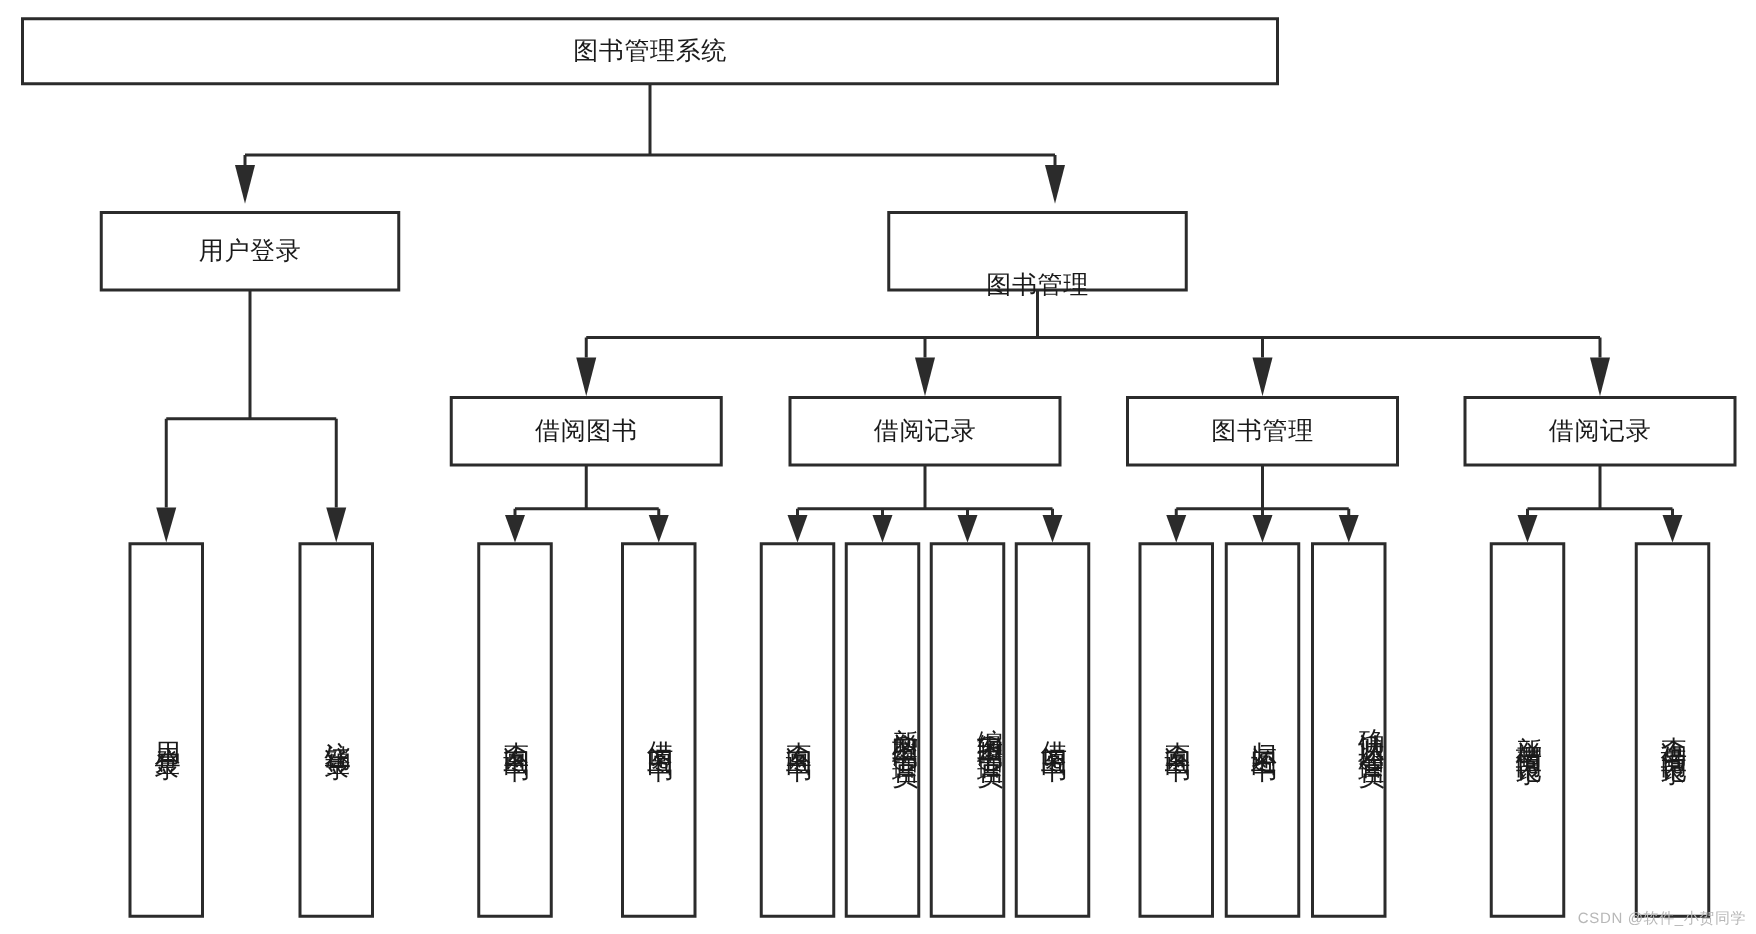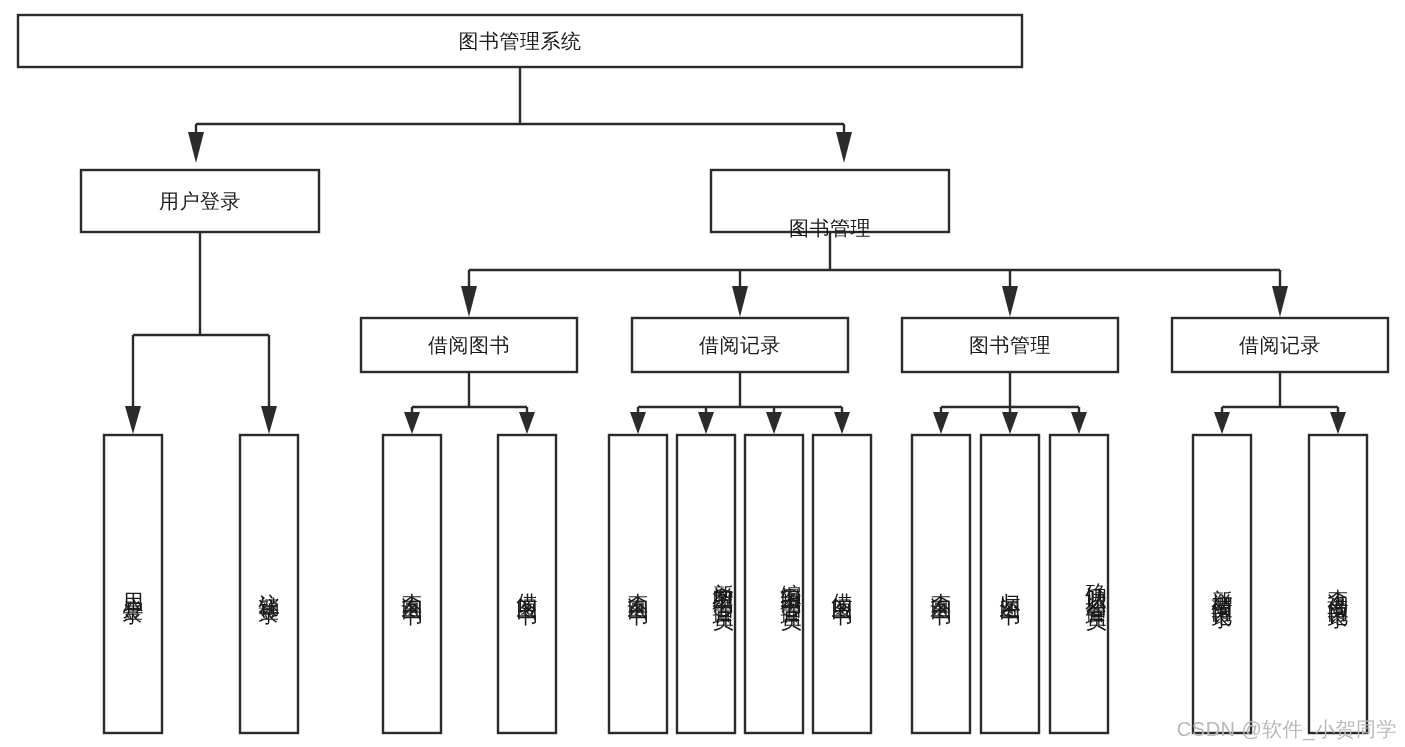--- a/index.html
+++ b/index.html
@@ -63,21 +63,21 @@
     padding: 4px 0;
   }
   .node-label.vertical.top {
     align-items: flex-start;
     justify-content: center;
   }
   .watermark {
     position: absolute;
     right: 8px;
     bottom: 4px;
-    font-size: 20px;
+    font-size: 12px;
     color: #b8b8b8;
     font-family: "Liberation Sans", "DejaVu Sans", sans-serif;
     white-space: nowrap;
     letter-spacing: 0.5px;
   }
 </style>
 </head>
 <body>
 
 <div id="diagram-root">

